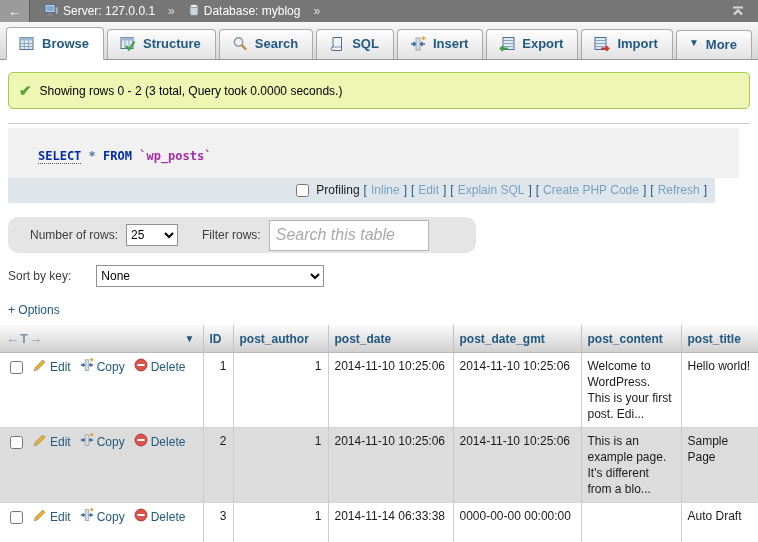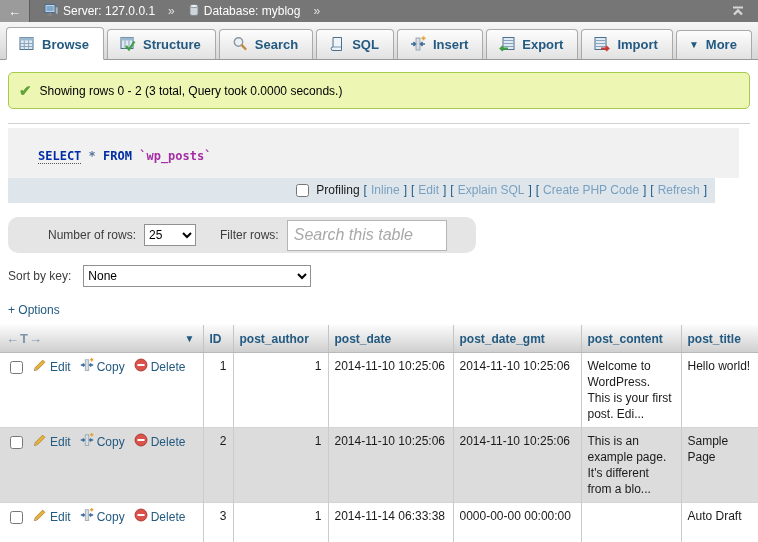--- a/index.html
+++ b/index.html
@@ -14,21 +14,21 @@
     color:#fff; display:flex; align-items:center; justify-content:center; font-size:13px; cursor:pointer; }
   .crumbs { display:flex; align-items:center; gap:11px; padding-left:14px; flex:1; }
   .crumb { display:flex; align-items:center; gap:4px; }
   .crumb a { color:#fff; text-decoration:none; }
   .sep { color:#e0e0e0; padding:0 2px; }
   .collapsebtn { width:40px; display:flex; justify-content:center; cursor:pointer; }
 
   
   .tabbar { height:38px; background:linear-gradient(#f7f7f7,#d6d6d6);
     border-bottom:1px solid #989898; display:flex; align-items:flex-end; padding-left:6px; }
-  .tab { display:flex; align-items:center; gap:7px; padding:6px 14px 7px 12px;
+  .tab { display:flex; align-items:flex-start; gap:7px; padding:6px 14px 7px 12px;
     border:1px solid #aaa; border-bottom:none; border-radius:4px 4px 0 0;
     background:linear-gradient(#fdfdfd,#e2e2e2); margin-right:3px; cursor:pointer;
     font-size:13px; font-weight:bold; color:#235a81; position:relative; }
   .tab.active { background:#fff; padding-top:8px; bottom:-1px; border-bottom:1px solid #fff; }
   .tab .ticon { width:16px; height:16px; display:inline-flex; }
   .more-arrow { font-size:10px; color:#235a81; }
 
   
   .msgbox { margin:12px 8px 0 8px; height:37px; background:#edf6b2; border:1px solid #a6c94f;
     border-radius:5px; display:flex; align-items:center; gap:8px; padding-left:10px;
@@ -47,29 +47,29 @@
 
   .profilingbar { margin:0 43px 0 8px; background:#dee6ec; padding:5px 8px 6px 0;
     font-size:12px; text-align:right; color:#1a1a1a; display:flex; justify-content:flex-end;
     align-items:center; gap:4px; }
   .profilingbar .soft { color:#7aa0bf; text-decoration:none; }
   .profilingbar .brk { color:#235a81; }
   .profilingbar input { margin-right:3px; }
 
   
   .rowsbar { margin:14px 0 0 8px; width:468px; height:36px; background:#e5e5e5;
-    border-radius:10px; display:flex; align-items:center; gap:8px; padding-left:40px;
+    border-radius:10px; display:flex; align-items:center; gap:8px; padding-left:22px;
     font-size:12px; color:#3c3c3c; }
   select { font-size:12px; font-family:"Liberation Sans",sans-serif; height:22px;
     border:1px solid #919191; background:#fff; }
   .sel-rows { width:52px; margin-right:16px; }
   .filter-input { width:160px; height:31px; border:1px solid #b5b5b5; font-size:16px;
     padding:0 6px; color:#333;font-style:italic; }
   .filter-input::placeholder { color:#a9a9a9; }
-  .sortrow { margin:12px 0 0 8px; display:flex; align-items:center; gap:12px;
+  .sortrow { margin:12px 0 0 8px; display:flex; align-items:center; gap:25px;
     font-size:12px; color:#3c3c3c; }
   .sel-sort { width:228px; }
   .optionslink { display:inline-block; margin:16px 0 0 8px; font-size:12px;
     color:#235a81; text-decoration:none; cursor:pointer; }
 
   
   table.results { margin-top:7px; width:758px; border-collapse:collapse; table-layout:fixed;
     font-size:12px; }
   .col-actions{width:203px}.col-id{width:30px}.col-author{width:95px}
   .col-date{width:125px}.col-dategmt{width:128px}.col-content{width:100px}.col-title{width:77px}

